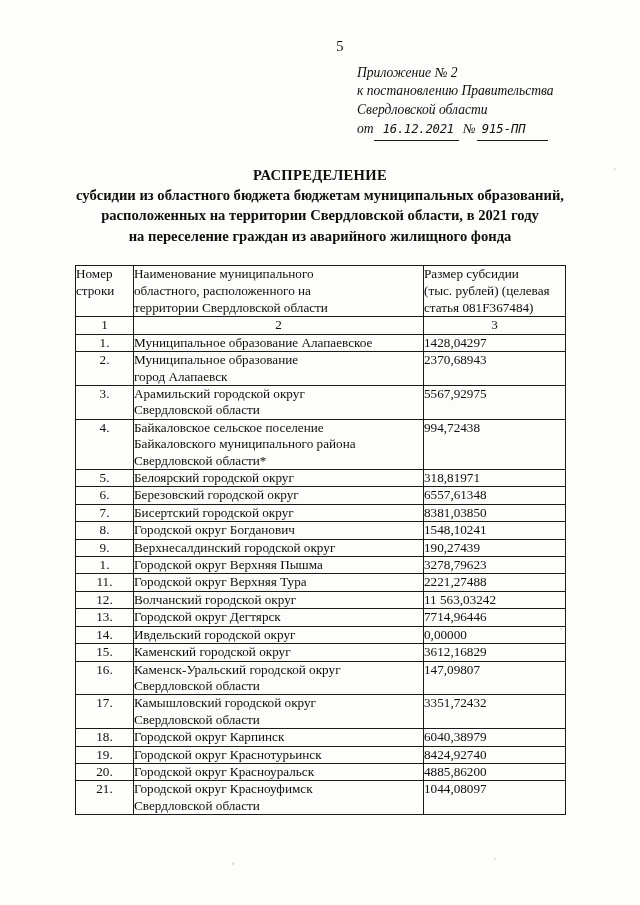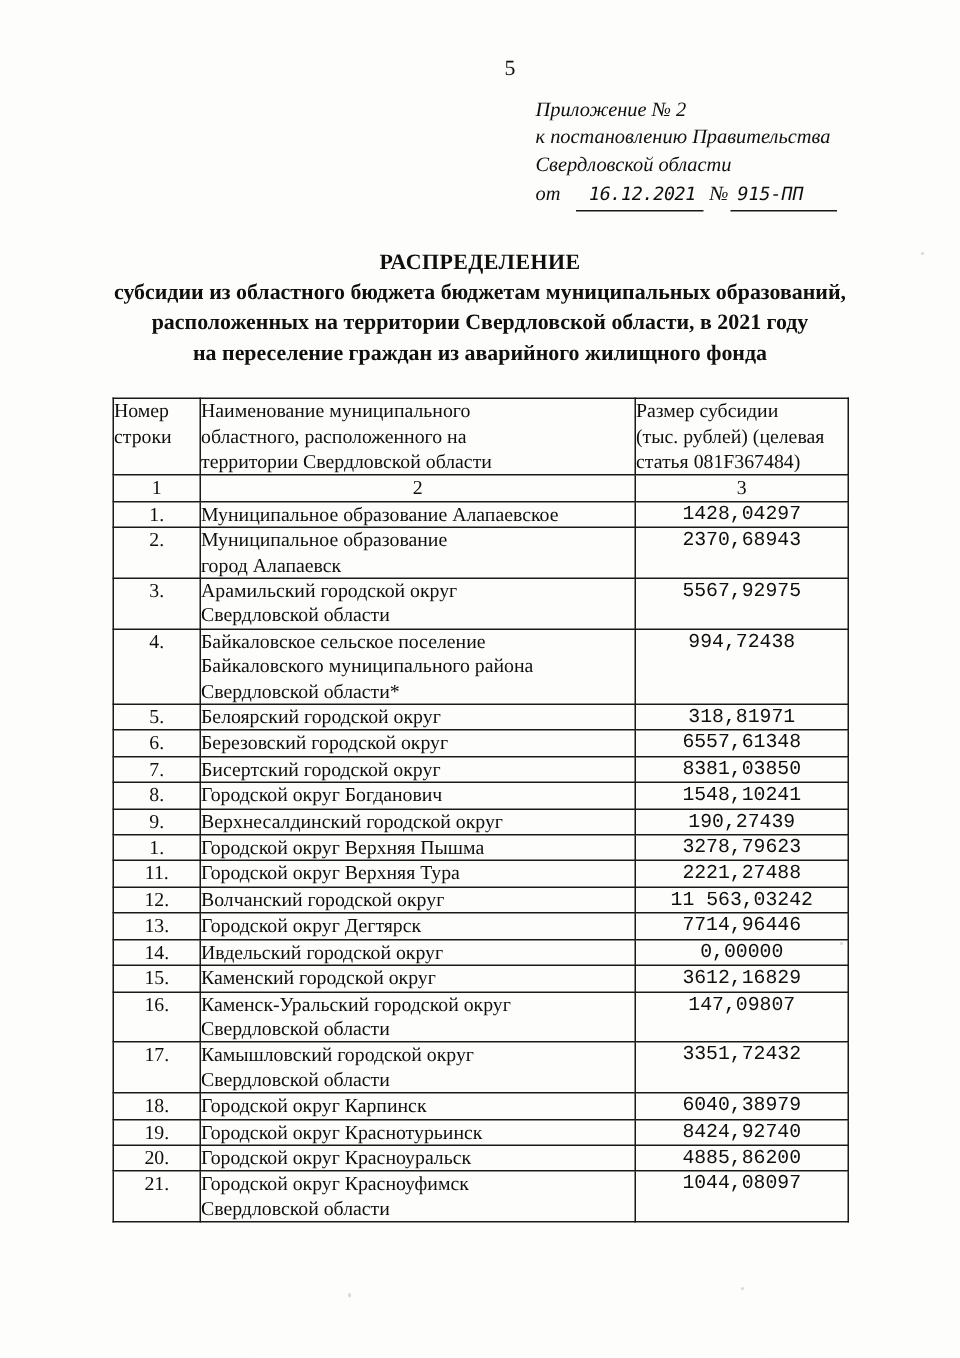--- a/index.html
+++ b/index.html
@@ -42,21 +42,21 @@
     line-height: 18.4px;
     font-style: italic;
   }
   .approval div { white-space: nowrap; }
 
   .approval-line4 {
     display: flex;
     align-items: baseline;
     margin-top: 1px;
   }
-  .appr-label { margin-right: 10px; }
+  .appr-label { margin-right: 0; }
   .appr-fill {
     font-family: "DejaVu Sans Mono", "Liberation Mono", monospace;
     font-size: 12.2px;
     border-bottom: 1.1px solid #191816;
     padding: 0 5px 1px 9px;
     letter-spacing: -0.2px;
   }
   .appr-no {
     margin: 0 1px 0 4px;
     font-size: 13.4px;
@@ -111,23 +111,22 @@
   }
   .numcell {
     text-align: center;
     padding: 1px 2px 1px 2px;
   }
   .namecell {
     text-align: left;
     padding: 1px 3px 1px 6px;
   }
   .valcell {
-    text-align: center;
+    text-align: left;
     padding: 1px 4px 1px 2px;
-    font-family: Liberation Mono, monospace;
   }
   .numrow td {
     text-align: center;
     padding: 1px 2px 2px 2px;
   }
   .cell-line { display: block; white-space: nowrap; }
 
   
   .speck {
     position: absolute;

